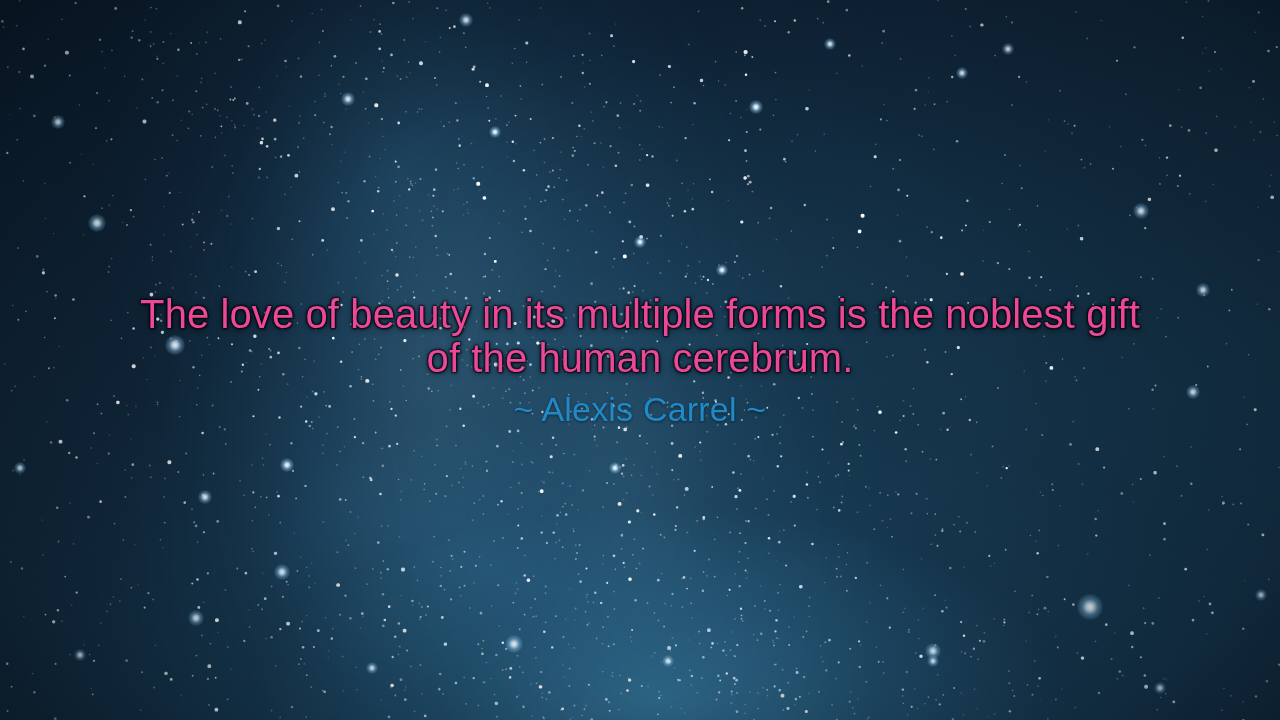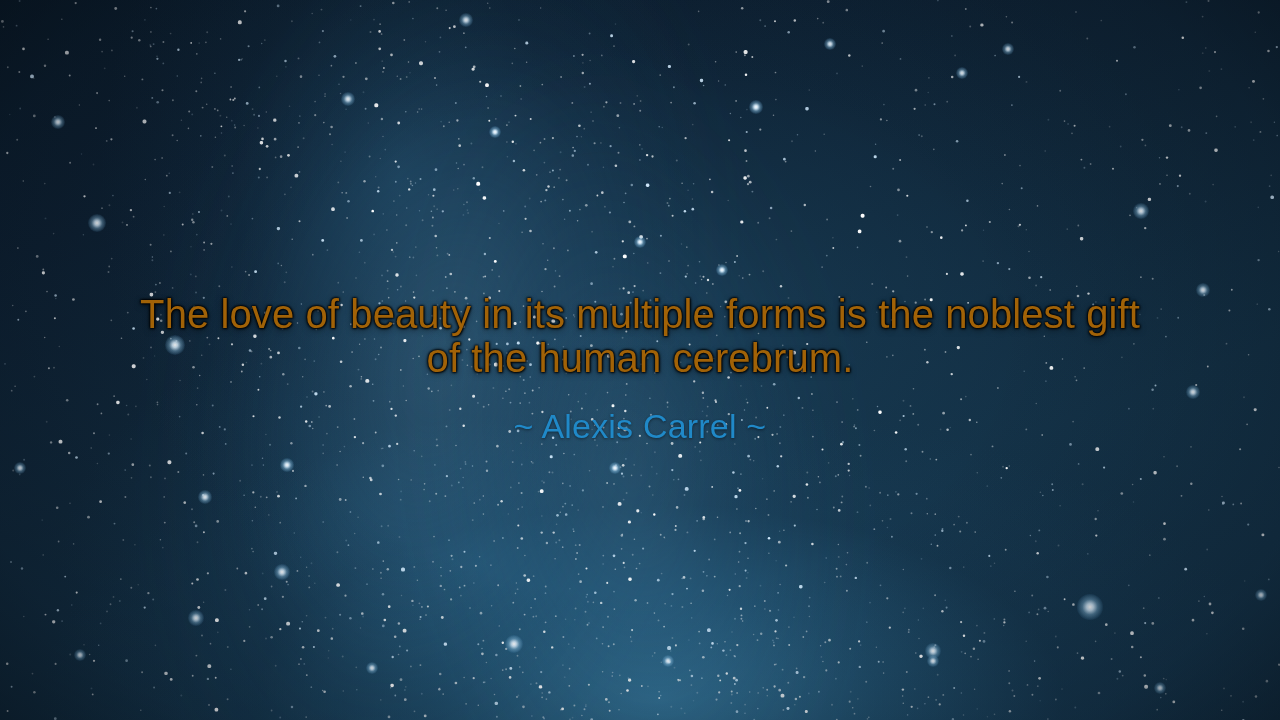--- a/index.html
+++ b/index.html
@@ -124,37 +124,37 @@
     flex-direction: column;
     align-items: center;
     justify-content: flex-start;
     padding-top: 292px;
     box-sizing: border-box;
   }
 
   .quote-text {
     width: 1030px;
     text-align: center;
-    color: #a16207;
+    color: #ec4899;
     font-family: "Liberation Sans", sans-serif;
     font-size: 40px;
     font-weight: 400;
     line-height: 44px;
     letter-spacing: 0.1px;
     text-shadow:
        1px  1px 2px rgba(0,0,0,0.78),
       -1px  1px 2px rgba(0,0,0,0.55),
        1px -1px 2px rgba(0,0,0,0.55),
       -1px -1px 2px rgba(0,0,0,0.55),
        0px  2px 6px rgba(0,0,0,0.55);
     white-space: pre-line;
   }
 
   .quote-author {
-    margin-top: 27px;
+    margin-top: 10px;
     text-align: center;
     color: #2089c8;
     font-family: "Liberation Sans", sans-serif;
     font-size: 34px;
     font-weight: 400;
     line-height: 38px;
     letter-spacing: 0.2px;
     text-shadow: 0 1px 3px rgba(0,0,0,0.45);
   }
 </style>

